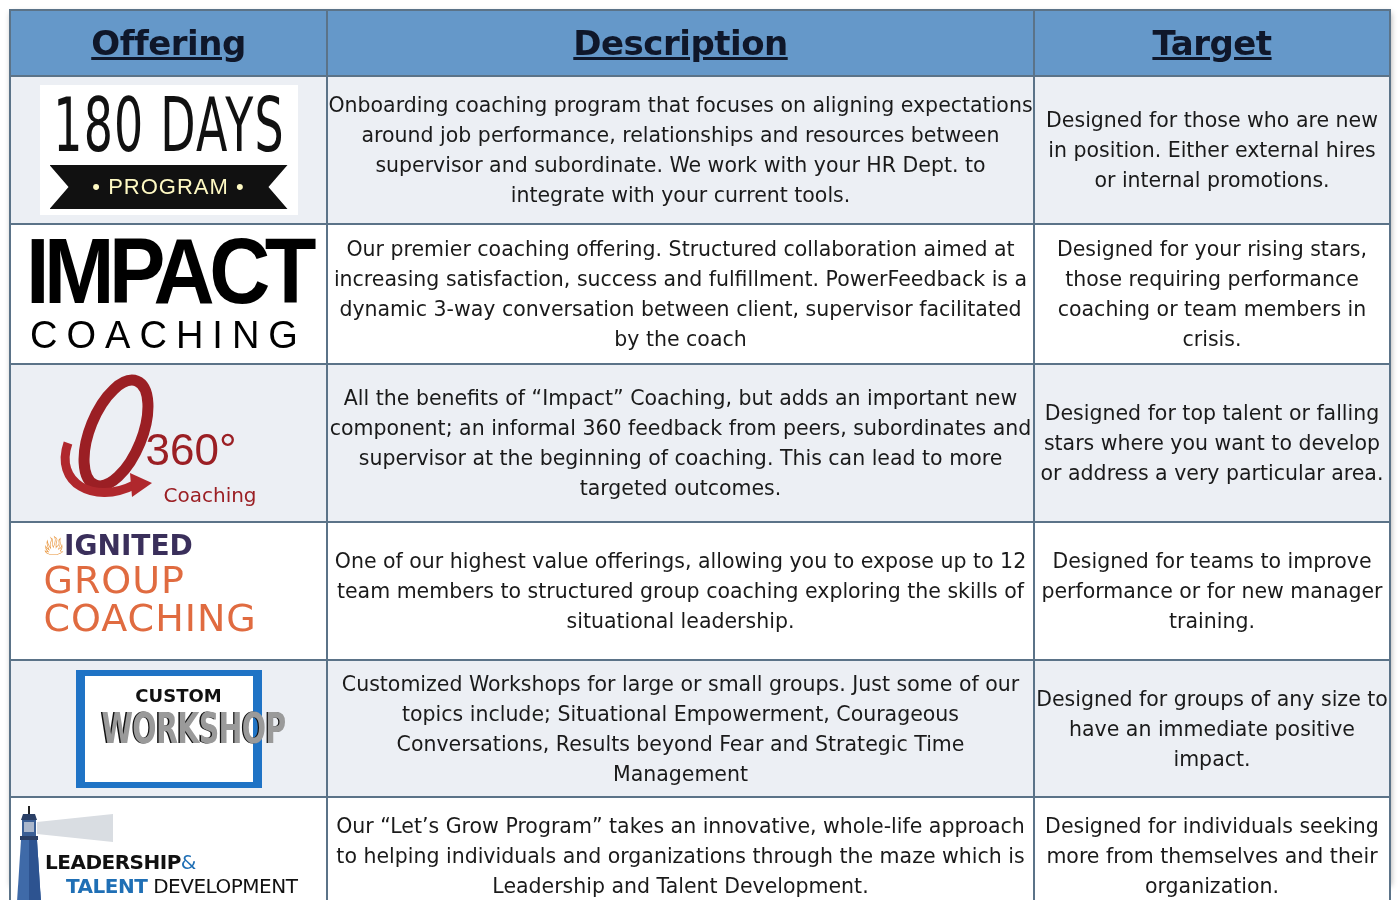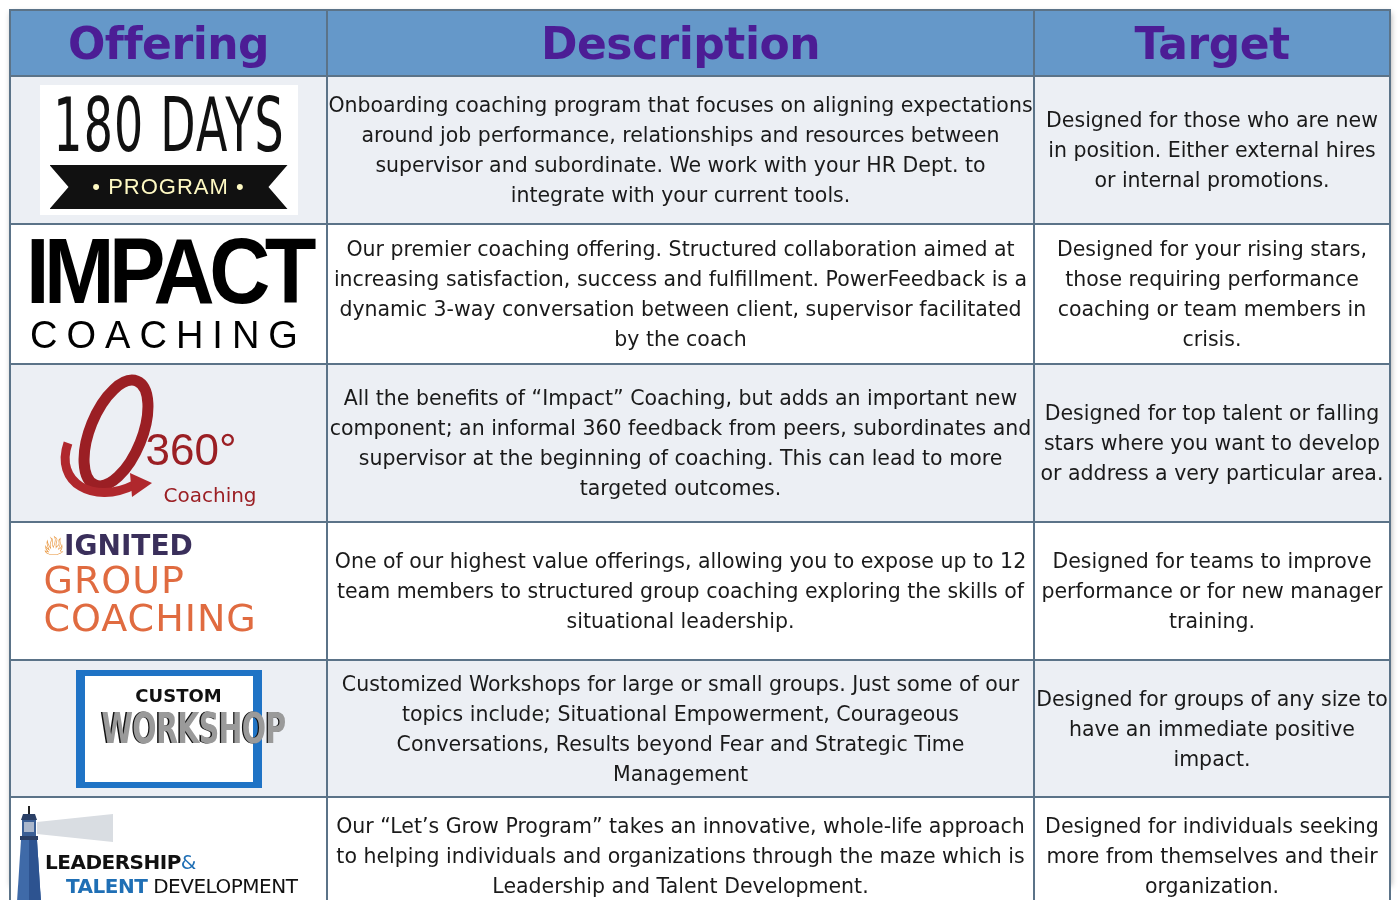--- a/index.html
+++ b/index.html
@@ -8,22 +8,22 @@
     position: absolute; left: 9px; top: 9px; width: 1380px; height: 873px;
     box-shadow: 2px 4px 6px rgba(0,0,0,0.35);
   }
   table.offerings {
     border-collapse: collapse; width: 1380px; height: 873px; table-layout: fixed;
   }
   table.offerings th, table.offerings td {
     border: 2px solid #5b7388; padding: 0; text-align: center; vertical-align: middle;
   }
   table.offerings th {
-    background: #6598c9; color: #4c1d95; font-weight: bold; font-size: 44px; height: 64px;
-    font-family: "DejaVu Sans", sans-serif; letter-spacing: -0.5px;
+    background: #6598c9; color: #0f172a; font-weight: bold; font-size: 34px; height: 64px;
+    font-family: "DejaVu Sans", sans-serif; letter-spacing: -0.5px; text-decoration: underline;
   }
   col.c1 { width: 317px; }
   col.c2 { width: 707px; }
   col.c3 { width: 356px; }
   tr.r-white td { background: #ffffff; }
   tr.r-grey td { background: #eceff4; }
   td.desc, td.target {
     font-family: "DejaVu Sans", sans-serif; font-size: 20.5px; line-height: 30px; color: #1a1a1a;
     vertical-align: top; padding-top: 9px;
   }

